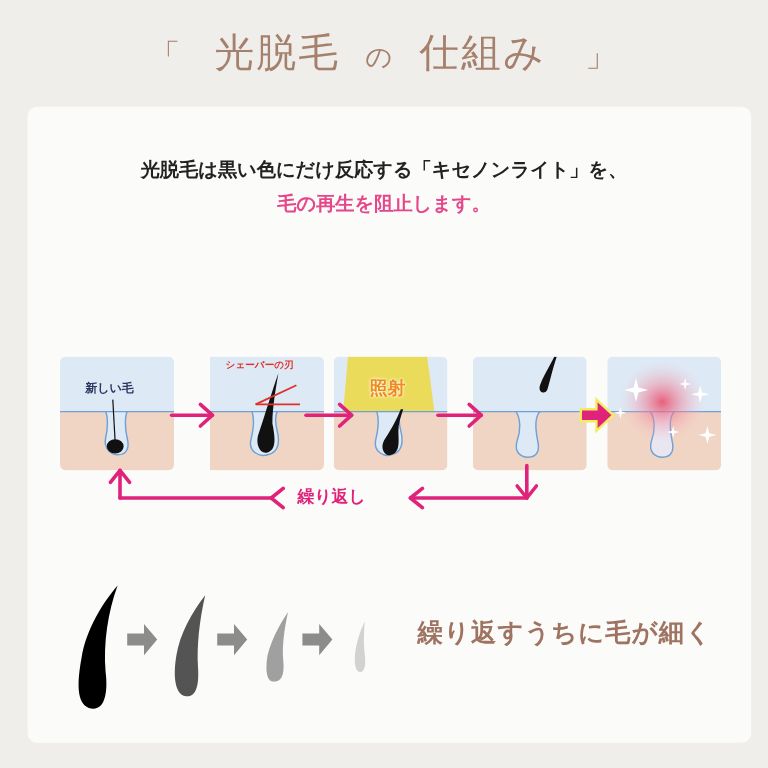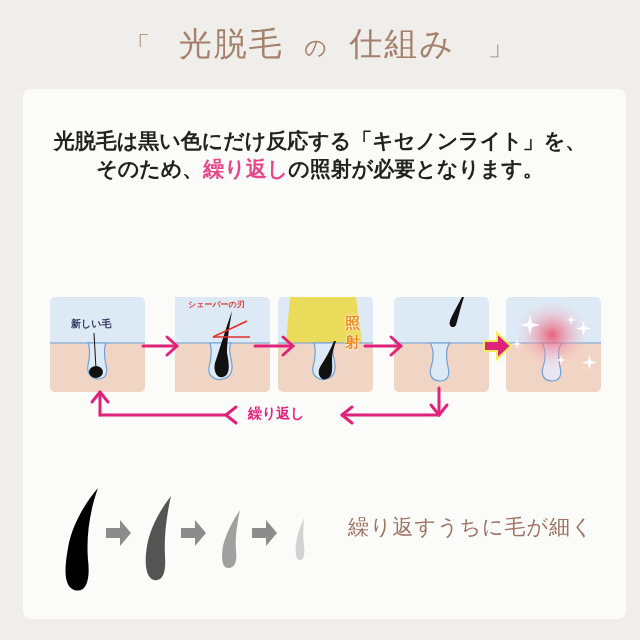--- a/index.html
+++ b/index.html
@@ -1,43 +1,43 @@
 <!DOCTYPE html>
 <html><head>
 <meta charset="utf-8">
 <style>
   html,body{margin:0;padding:0;}
   body{width:640px;height:640px;background:#efeeea;position:relative;overflow:hidden;font-family:"DejaVu Sans","Liberation Sans",sans-serif;}
   .title{position:absolute;top:22px;left:0;width:640px;text-align:center;color:#a5806c;font-size:33px;letter-spacing:2px;}
   .title .br{display:inline-block;font-size:26px;}
   .title .small{font-size:22px;margin:0 8px;}
   .card{position:absolute;left:23px;top:89px;width:603px;height:530px;background:#fbfbf9;border-radius:8px;}
-  .desc{position:absolute;top:128px;left:0;width:640px;text-align:center;font-size:21px;line-height:27.5px;color:#222;font-weight:bold;}
+  .desc{position:absolute;top:128px;left:0;width:640px;text-align:center;font-size:16px;line-height:27.5px;color:#222;font-weight:bold;}
   .desc .pink{color:#e5478b;}
   .panel{position:absolute;top:297px;width:95px;height:95px;border-radius:5px;overflow:hidden;}
   .panel svg{display:block;}
   .label{position:absolute;font-weight:bold;}
-  .result{position:absolute;left:348px;top:508px;color:#9e7361;font-size:21px;line-height:38px;font-weight:normal;letter-spacing:1px;}
+  .result{position:absolute;left:348px;top:508px;color:#9e7361;font-size:21px;line-height:38px;font-weight:bold;letter-spacing:1px;}
 </style>
 </head>
 <body>
 
 <div class="title">
   <span class="br">「</span>
   <span style="margin-left:14px;">光脱毛</span>
   <span class="small">の</span>
   <span>仕組み</span>
   <span class="br" style="margin-left:20px;">」</span>
 </div>
 
 <div class="card"></div>
 
 <div class="desc">
   <div>光脱毛は黒い色にだけ反応する「キセノンライト」を、</div>
-  <div><span>そのため、</span><span class="pink">繰り返し</span><span>の照射が必要となります。</span></div>
+  <div class="pink">毛の再生を阻止します。</div>
 </div>
 
 <div class="panel" style="left:50px;">
   <svg width="95" height="95">
     <rect width="95" height="46" fill="#dde9f5"></rect>
     <rect y="46" width="95" height="49" fill="#f1d5c4"></rect>
     <line x1="0" y1="46" x2="95" y2="46" stroke="#6fa0d6" stroke-width="1.2"></line>
     <path d="M38 46 C40 50,40 60,38 68 C36 78,44 82,48 82 C56 82,58 76,56 68 C54 60,54 50,56 46 Z" fill="#dde9f5" stroke="#6fa0d6" stroke-width="1.2"></path>
     <line x1="44" y1="36" x2="46" y2="72" stroke="#111" stroke-width="1"></line>
     <ellipse cx="46" cy="75" rx="7" ry="6" fill="#111"></ellipse>
@@ -60,21 +60,21 @@
 
 <div class="panel" style="left:278px;">
   <svg width="95" height="95">
     <rect width="95" height="46" fill="#dde9f5"></rect>
     <rect y="46" width="95" height="49" fill="#f1d5c4"></rect>
     <polygon points="12,0 78,0 84,46 8,46" fill="#eadc5a"></polygon>
     <line x1="0" y1="46" x2="95" y2="46" stroke="#6fa0d6" stroke-width="1.2"></line>
     <path d="M36 46 C38 52,37 62,35 70 C33 80,43 84,48 82 C58 80,58 70,56 62 C54 54,54 50,56 46 Z" fill="#dde9f5" stroke="#6fa0d6" stroke-width="1.2"></path>
     <path d="M56 44 C52 54,46 64,42 70 C38 78,44 84,48 82 C56 80,54 70,54 62 C54 56,56 50,58 44 Z" fill="#111"></path>
   </svg>
-  <div class="label" style="left:30px;top:17px;font-size:15px;color:#f08a1c;text-shadow:0 0 2px #fff,0 0 2px #fff;margin-left:37px;">照射</div>
+  <div class="label" style="left:30px;top:17px;font-size:15px;color:#f08a1c;text-shadow:0 0 2px #fff,0 0 2px #fff;">照射</div>
 </div>
 
 <div class="panel" style="left:394px;">
   <svg width="95" height="95">
     <rect width="95" height="46" fill="#dde9f5"></rect>
     <rect y="46" width="95" height="49" fill="#f1d5c4"></rect>
     <line x1="0" y1="46" x2="95" y2="46" stroke="#6fa0d6" stroke-width="1.2"></line>
     <path d="M36 46 C40 52,40 62,37 70 C34 80,40 84,46 84 C54 84,56 78,54 70 C52 60,52 50,56 46 Z" fill="#dde9f5" stroke="#6fa0d6" stroke-width="1.2"></path>
     <path d="M68 0 C64 8,58 18,56 24 C54 30,60 32,62 28 C64 22,66 12,70 0 Z" fill="#111"></path>
   </svg>

